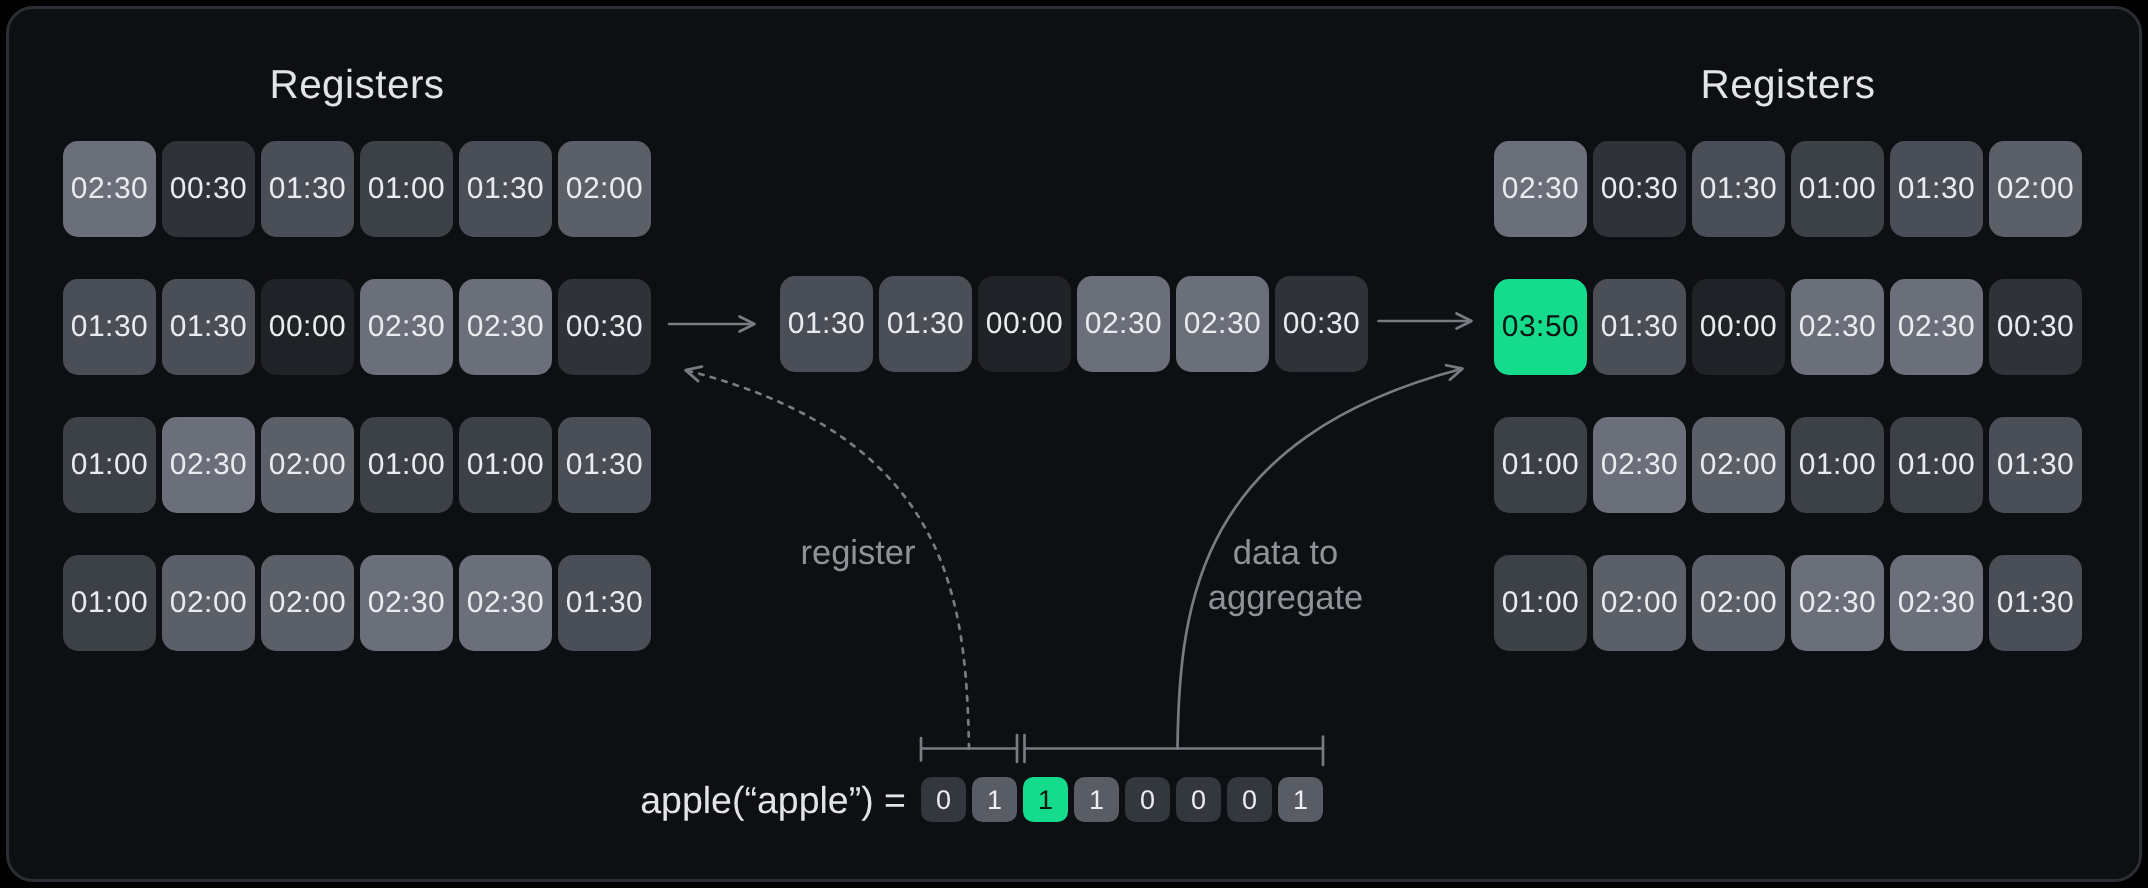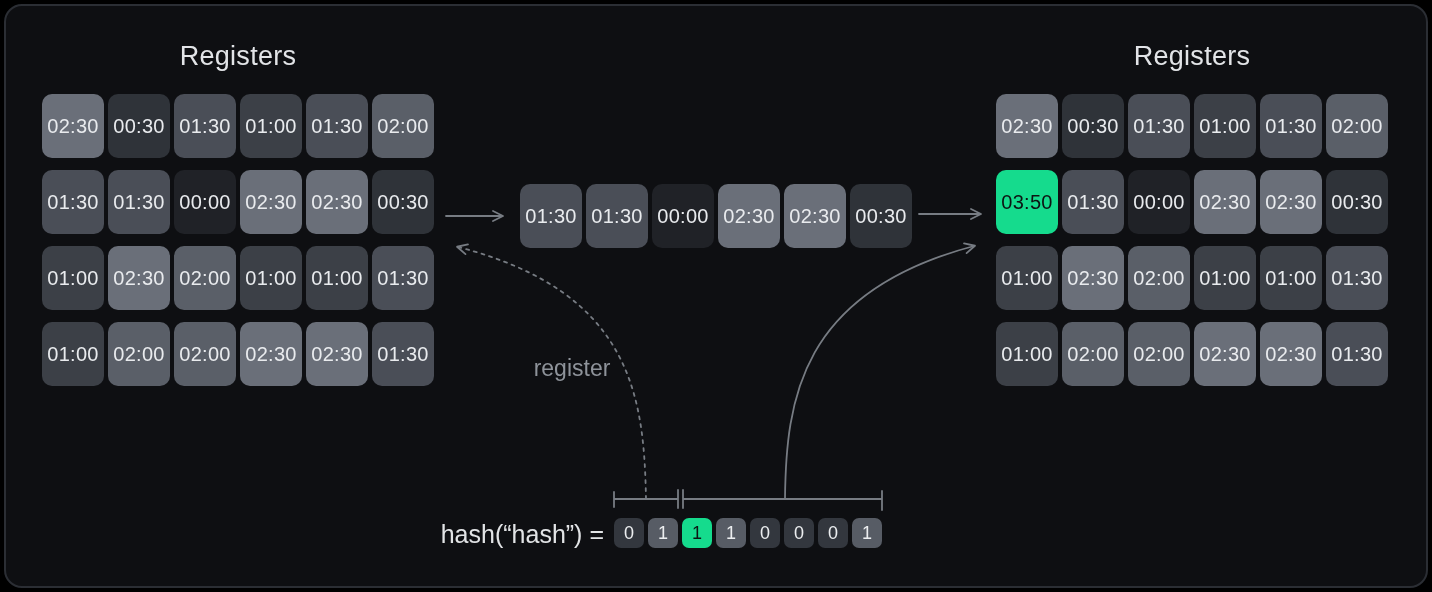--- a/index.html
+++ b/index.html
@@ -5,21 +5,21 @@
   html,body{margin:0;padding:0;background:#000;}
   body{font-family:"Liberation Sans", sans-serif;}
   #canvas{position:relative;width:1432px;height:592px;background:#000;overflow:hidden;}
   .card{position:absolute;left:4px;top:4px;right:4px;bottom:4px;
         background:#0e0f12;border:2px solid #2b2e34;border-radius:18px;}
   .title{position:absolute;height:32px;line-height:32px;text-align:center;
          font-size:27px;font-weight:500;color:#e2e4e7;letter-spacing:.3px;}
   #title-left{left:42px;top:40px;width:392px;}
   #title-right{left:996px;top:40px;width:392px;}
   .reg-grid{position:absolute;display:grid;grid-template-columns:repeat(6,62px);
-            gap:12px 4px;}
+            gap:28px 4px;}
   #grid-left{left:42px;top:94px;}
   #grid-right{left:996px;top:94px;}
   #grid-middle{left:520px;top:184px;}
   .cell{width:62px;height:64px;border-radius:10px;color:#e9ebee;font-size:20px;
         line-height:64px;text-align:center;letter-spacing:.3px;}
   .cell.hl{color:#0d1513;font-weight:500;}
   .label{position:absolute;width:220px;text-align:center;color:#8e939a;
          font-size:23px;line-height:30px;}
   #label-index{left:462px;top:353px;}
   #label-aggregate{left:747px;top:353px;}
@@ -101,22 +101,26 @@
       <div class="cell" style="background: rgb(90, 95, 104);">02:00</div>
       <div class="cell" style="background: rgb(90, 95, 104);">02:00</div>
       <div class="cell" style="background: rgb(106, 111, 121);">02:30</div>
       <div class="cell" style="background: rgb(106, 111, 121);">02:30</div>
       <div class="cell" style="background: rgb(74, 78, 87);">01:30</div>
     </div>
 
   <div class="label" id="label-index">
     <div>register</div>
   </div>
+  <div class="label" id="label-aggregate">
+    <div>data to</div>
+    <div>aggregate</div>
+  </div>
 
-  <div id="hash-expr">hash(“hash”) =</div>
+  <div id="hash-expr">apple(“apple”) =</div>
 
   <div id="bit-row">
       <div class="bit" style="background: rgb(51, 55, 62);">0</div>
       <div class="bit" style="background: rgb(87, 92, 101);">1</div>
       <div class="bit hl" style="background: rgb(21, 219, 141);">1</div>
       <div class="bit" style="background: rgb(87, 92, 101);">1</div>
       <div class="bit" style="background: rgb(51, 55, 62);">0</div>
       <div class="bit" style="background: rgb(51, 55, 62);">0</div>
       <div class="bit" style="background: rgb(51, 55, 62);">0</div>
       <div class="bit" style="background: rgb(87, 92, 101);">1</div>

